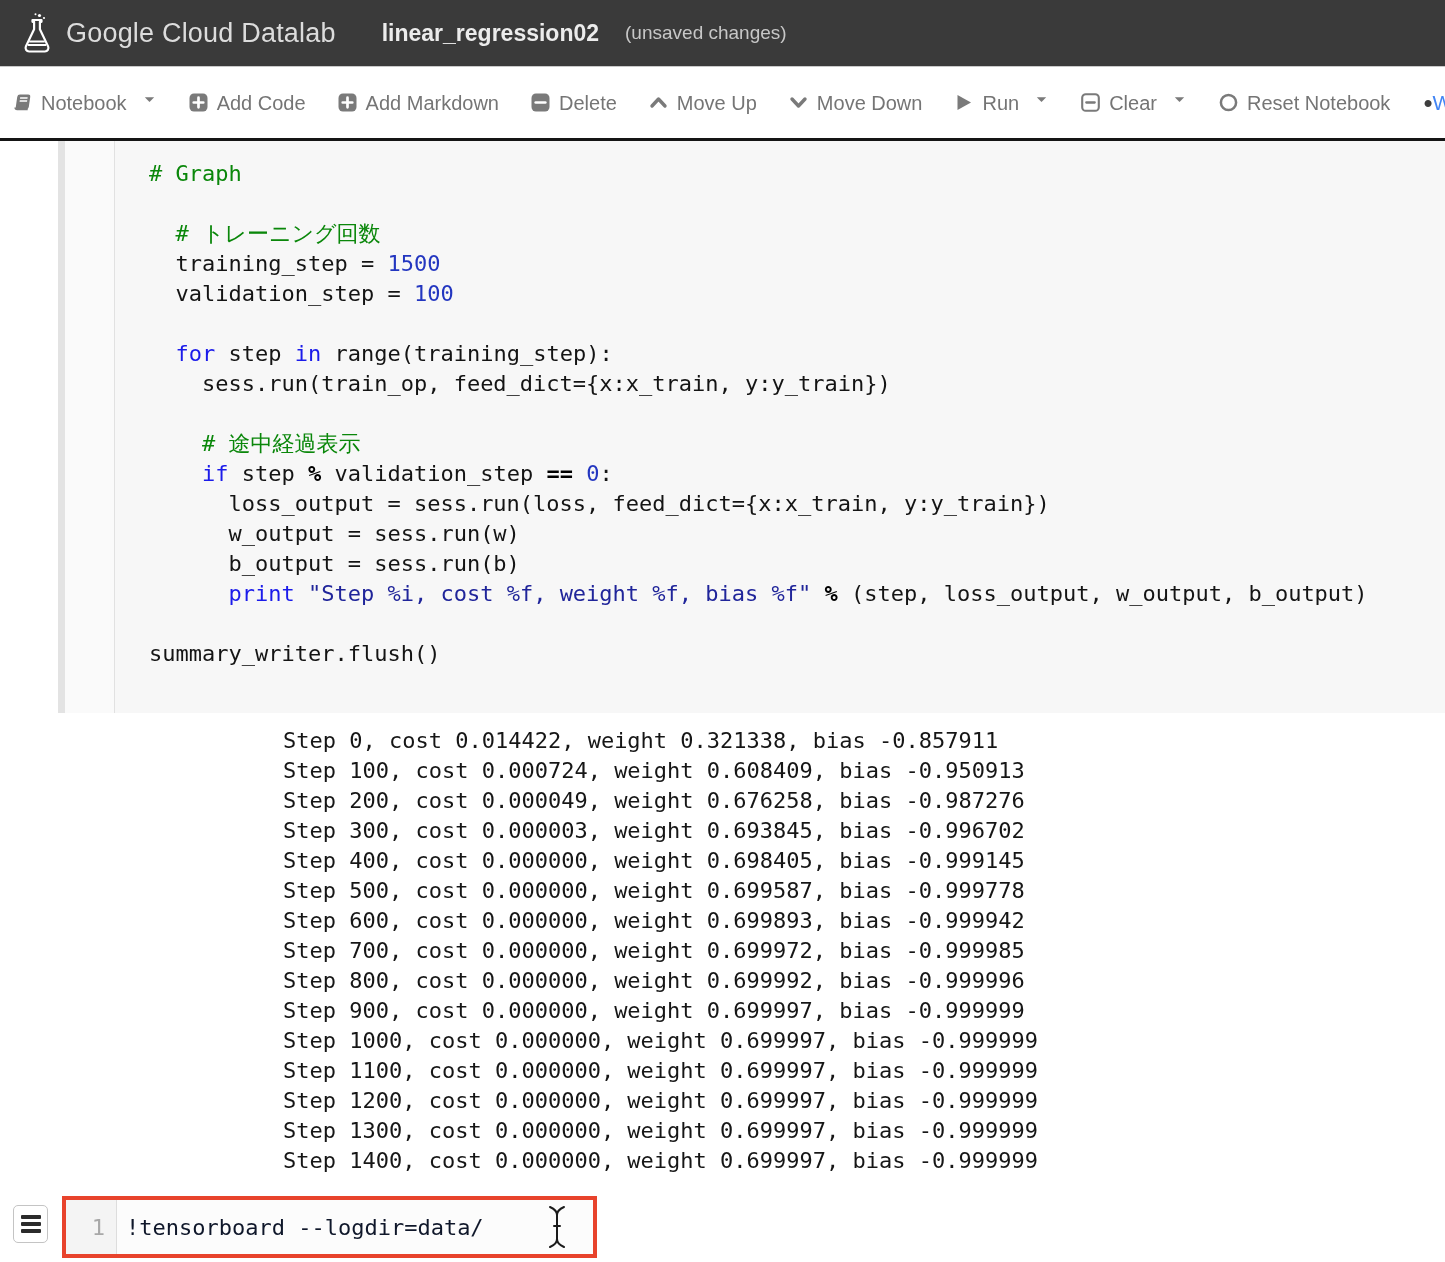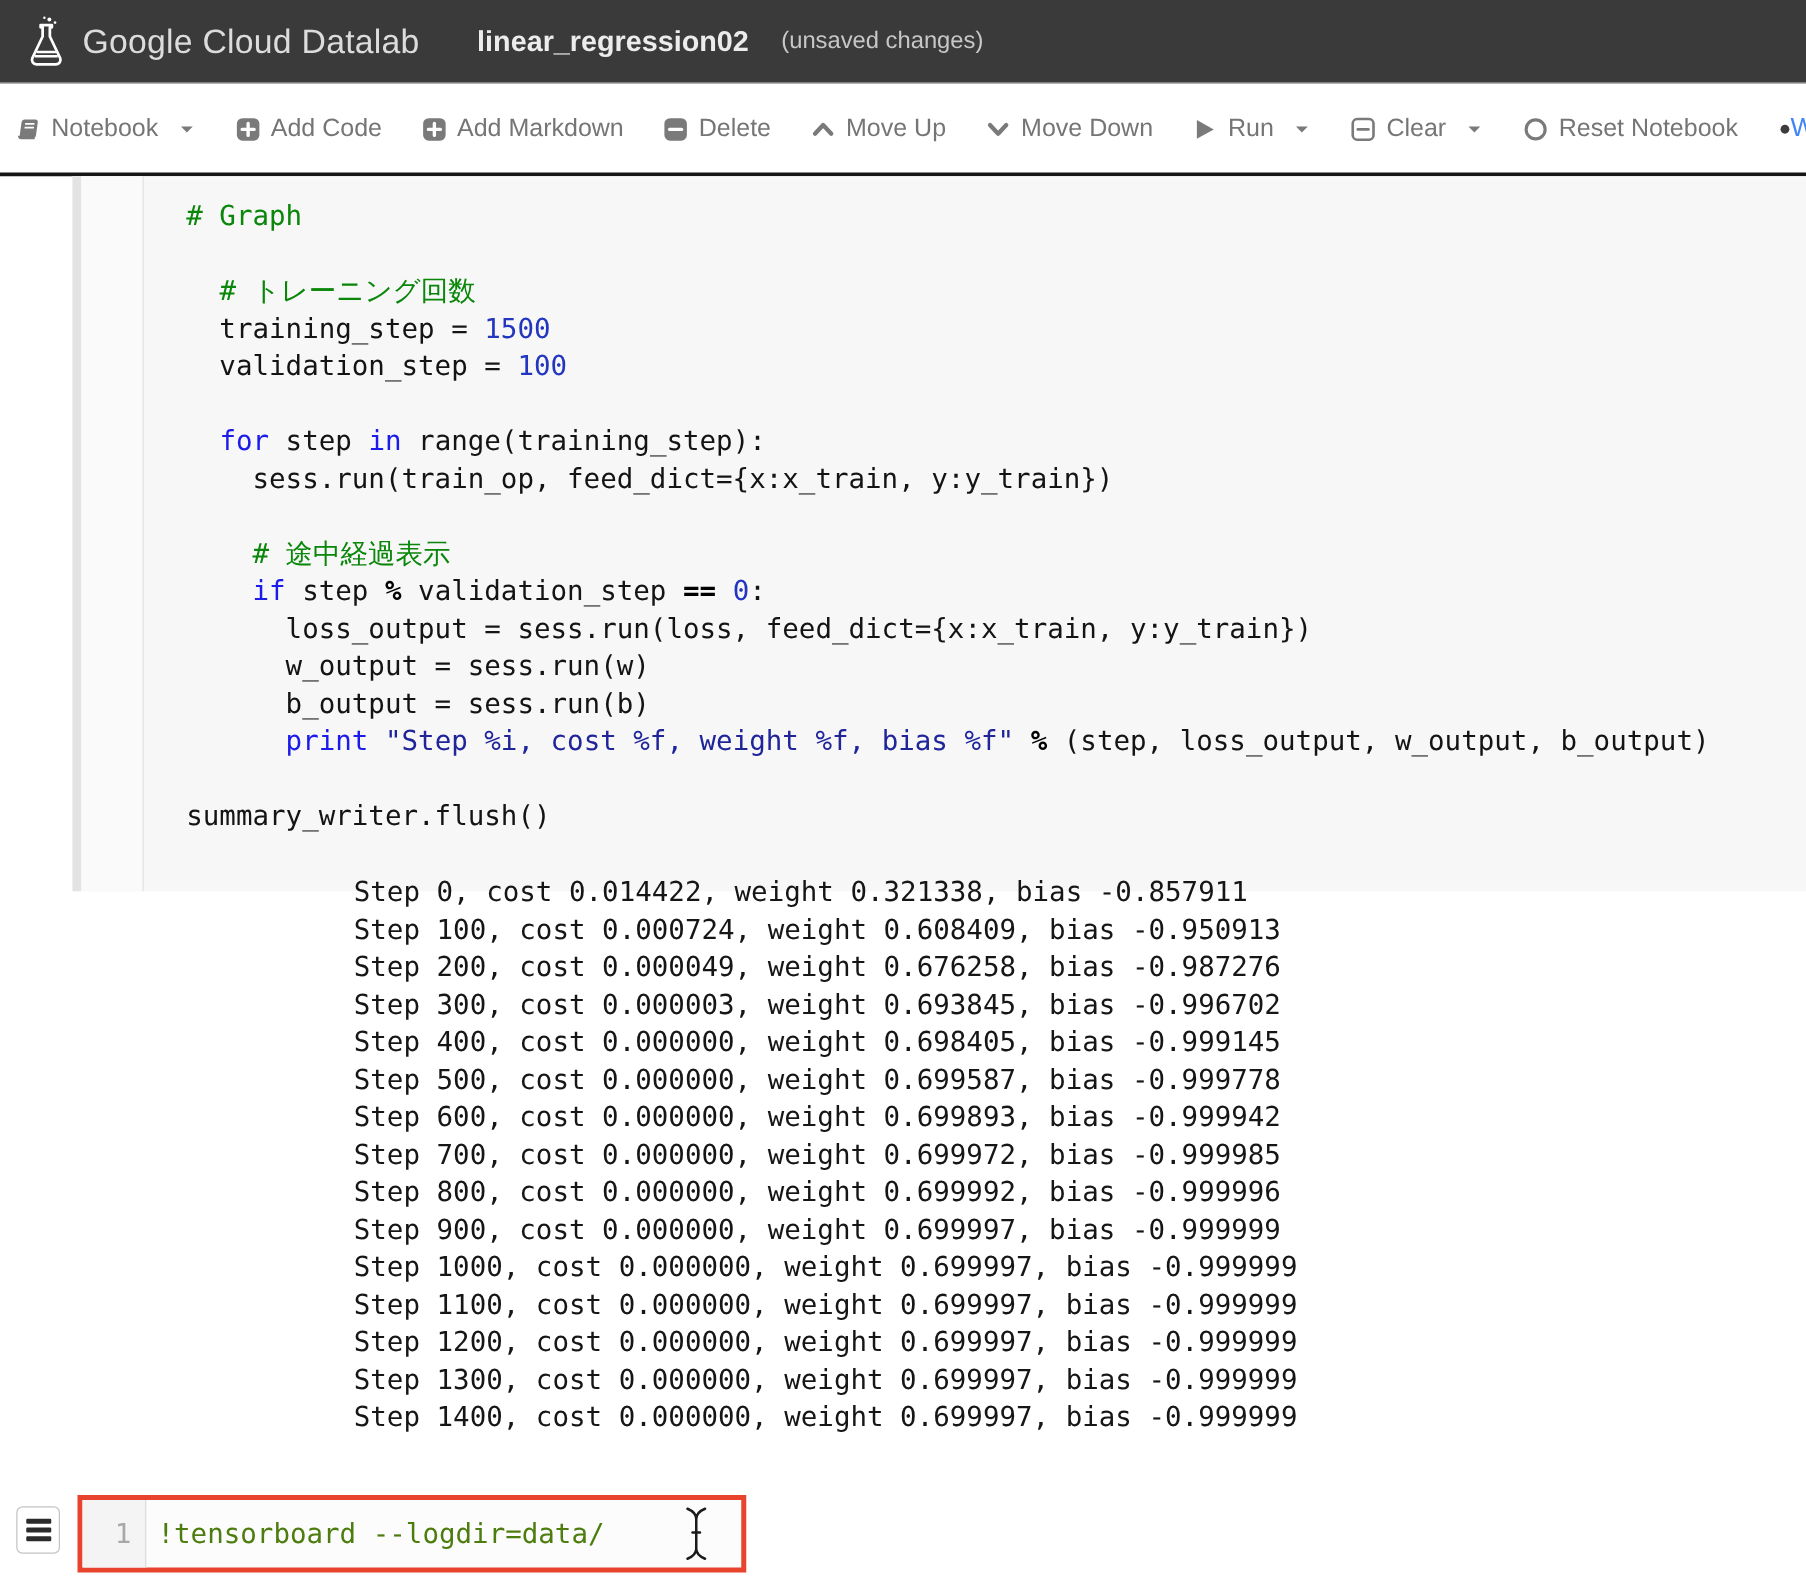--- a/index.html
+++ b/index.html
@@ -13,21 +13,21 @@
   .logo-wrap { margin-left:20px; display:flex; align-items:center; }
   .brand { color:#dcdcdc; font-size:27px; font-weight:500; margin-left:12px; letter-spacing:.2px; }
   .nb-title { color:#ececec; font-size:23px; font-weight:700; margin-left:46px; }
   .nb-status { color:#c7c7c7; font-size:19px; margin-left:26px; }
 
   
   .toolbar { position:absolute; left:0; top:68px; width:1445px; height:73px;
              background:#ffffff; border-bottom:3px solid #151515;
              display:flex; align-items:center; color:#757575; font-size:20px; }
   .tb-items { display:flex; align-items:center; margin-left:12px; }
-  .tb-item { display:flex; align-items:center; margin-right:31px; cursor:pointer; white-space:nowrap; }
+  .tb-item { display:flex; align-items:flex-start; margin-right:31px; cursor:pointer; white-space:nowrap; }
   .tb-item .ic { display:inline-flex; width:21px; height:21px; margin-right:8px; }
   .tb-item .ic svg { width:100%; height:100%; }
   .tb-item .caret { display:inline-flex; width:15px; height:15px; margin-left:15px; }
   .tb-dot { color:#3d3d3d; font-size:26px; margin-left:2px; }
   .tb-link { margin-left:auto; margin-right:2px; color:#4285f4; font-size:21px; cursor:pointer; }
 
   
   .code-cell { position:absolute; left:58px; top:141px; width:1387px; height:572px;
                display:flex; background:#f7f7f7; }
   .cell-strip { width:7px; background:#e3e3e3; }
@@ -35,39 +35,39 @@
   .cell-code { flex:1; padding:18px 0 0 34px; }
   .cl { font-family:"DejaVu Sans Mono", monospace; font-size:22px; line-height:30px;
         color:#141414; white-space:pre; }
   .tk-com { color:#0a870a; }
   .tk-kw  { color:#1b1bea; }
   .tk-num { color:#2336c0; }
   .tk-str { color:#20259a; }
   .tk-op  { color:#000000; font-weight:700; }
 
   
-  .output { position:absolute; left:283px; top:700px; }
+  .output { position:absolute; left:283px; top:726px; }
   .ol { font-family:"DejaVu Sans Mono", monospace; font-size:22px; line-height:30px;
         color:#161616; white-space:pre; }
 
   
   .hamburger { position:absolute; left:13px; top:1205px; width:35px; height:38px;
                background:#ffffff; border:1px solid #c4c4c4; border-radius:5px;
                display:flex; flex-direction:column; justify-content:center;
                align-items:center; gap:3.5px; cursor:pointer; }
   .hamburger i { display:block; width:20px; height:3.6px; background:#2b2b2b; border-radius:1px; }
 
   .bottom-cell { position:absolute; left:62px; top:1196px; width:535px; height:62px;
                  border:4px solid #e8432c; background:#fcfcfc; display:flex; align-items:stretch; }
   .bc-gutter { width:51px; background:#f4f4f4; border-right:1px solid #dddddd;
                display:flex; align-items:center; justify-content:flex-end; }
   .bc-lineno { color:#a8a8a8; font-family:"DejaVu Sans Mono", monospace; font-size:22px;
                padding-right:11px; }
   .bc-code { display:flex; align-items:center; padding-left:9px;
-             font-family:"DejaVu Sans Mono", monospace; font-size:22px; color:#4d7c0f; white-space:pre; }
+             font-family:"DejaVu Sans Mono", monospace; font-size:22px; color:#0f172a; white-space:pre; }
 
   .ibeam { position:absolute; left:546px; top:1203px; width:22px; height:48px; }
 </style>
 </head>
 <body>
 
 <div class="header">
   <div class="logo-wrap">
     <span style="display:inline-flex;width:34px;height:42px;">
       <svg viewBox="0 0 34 42">

